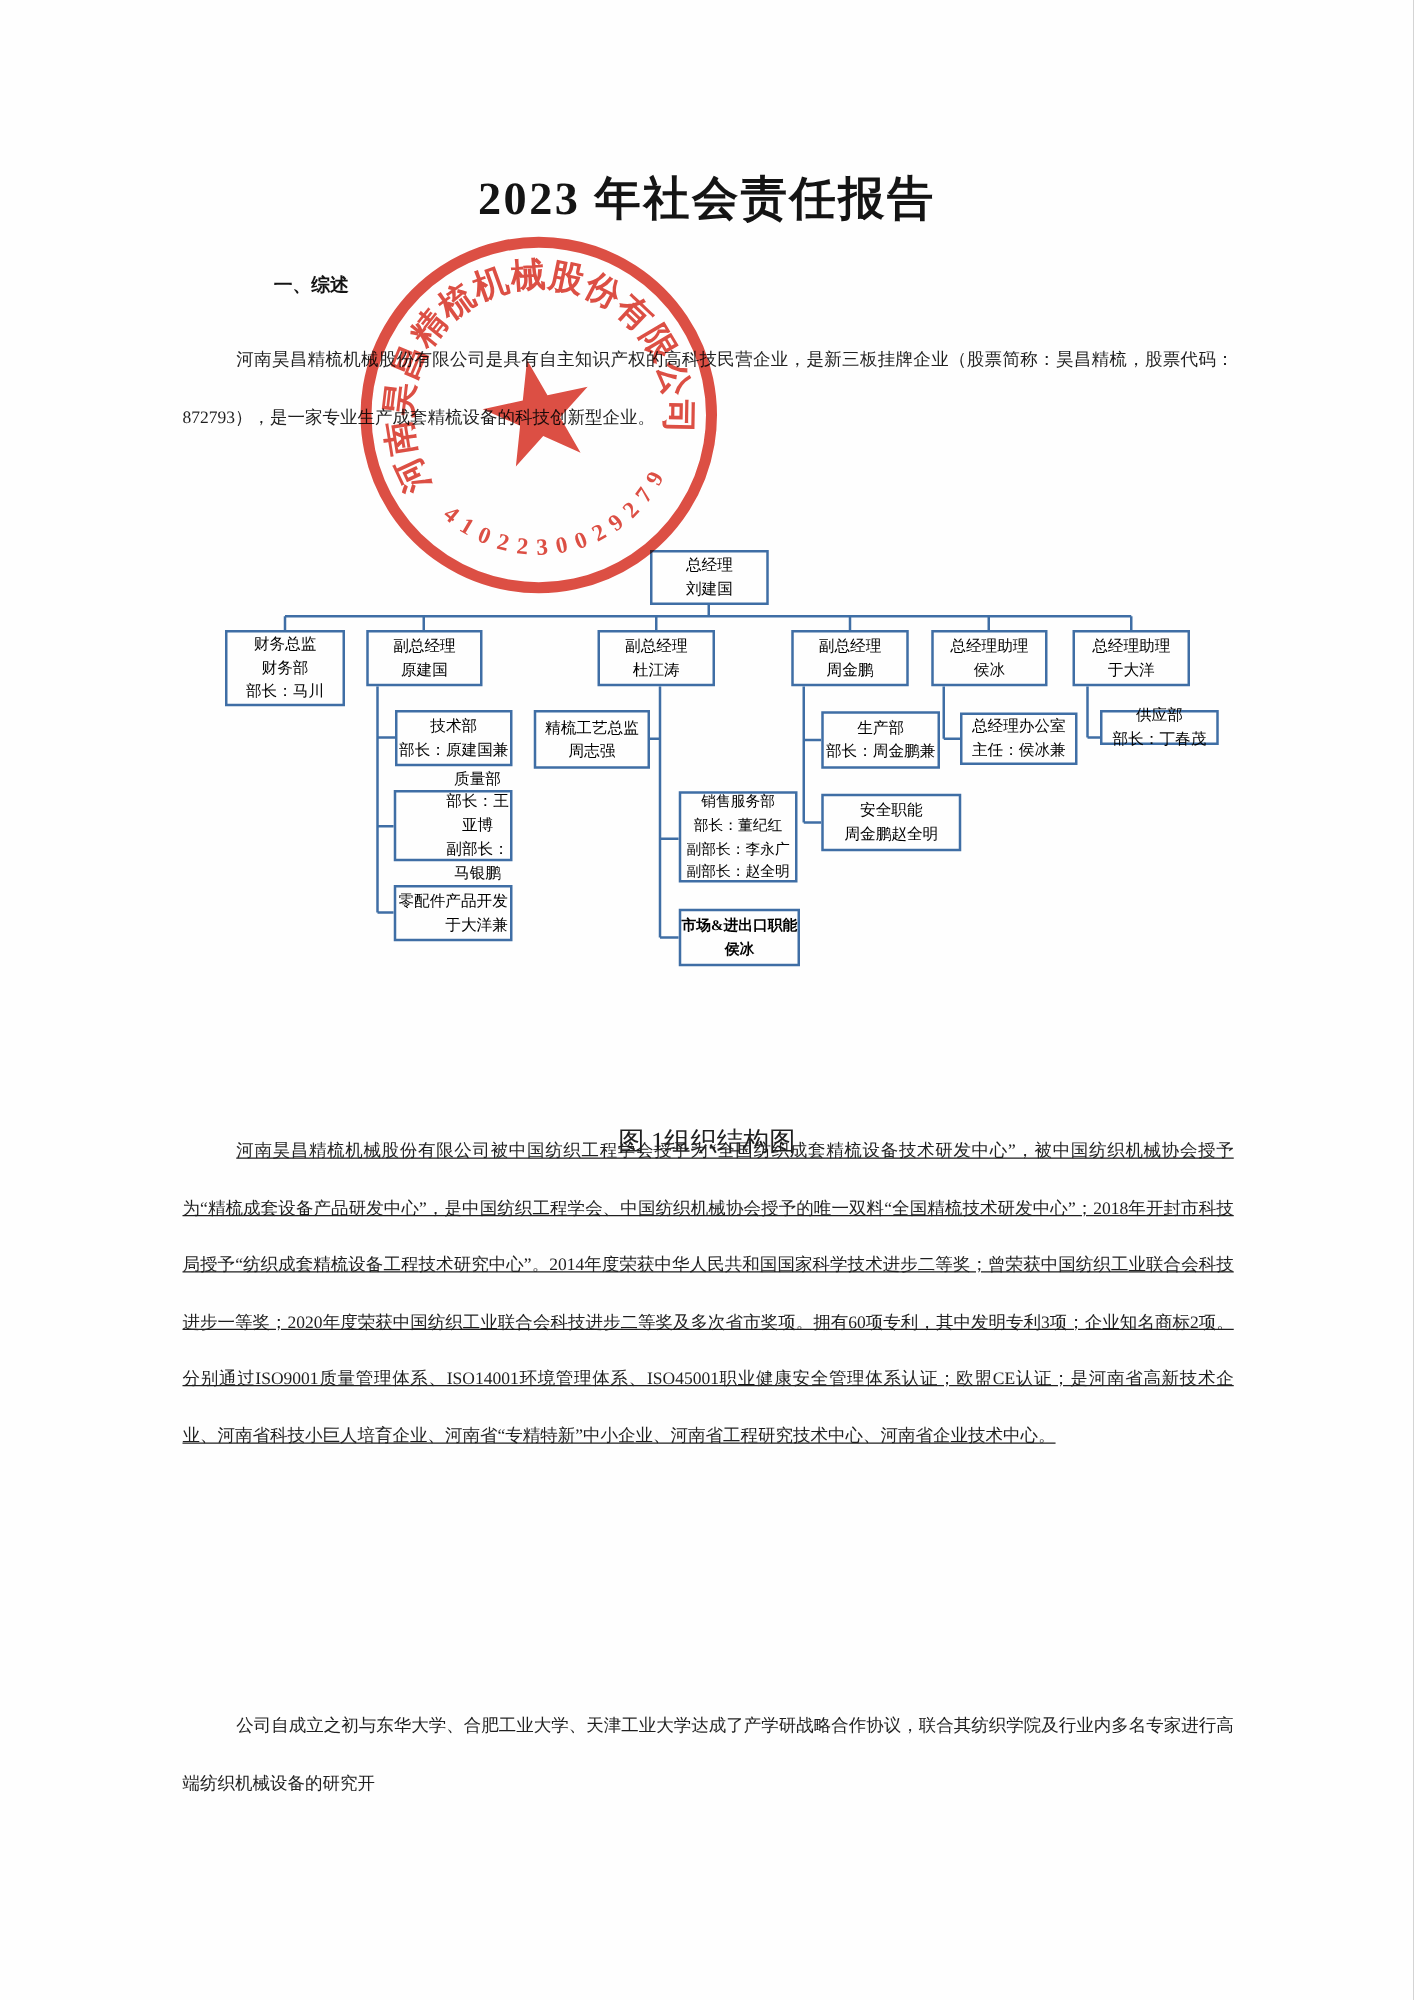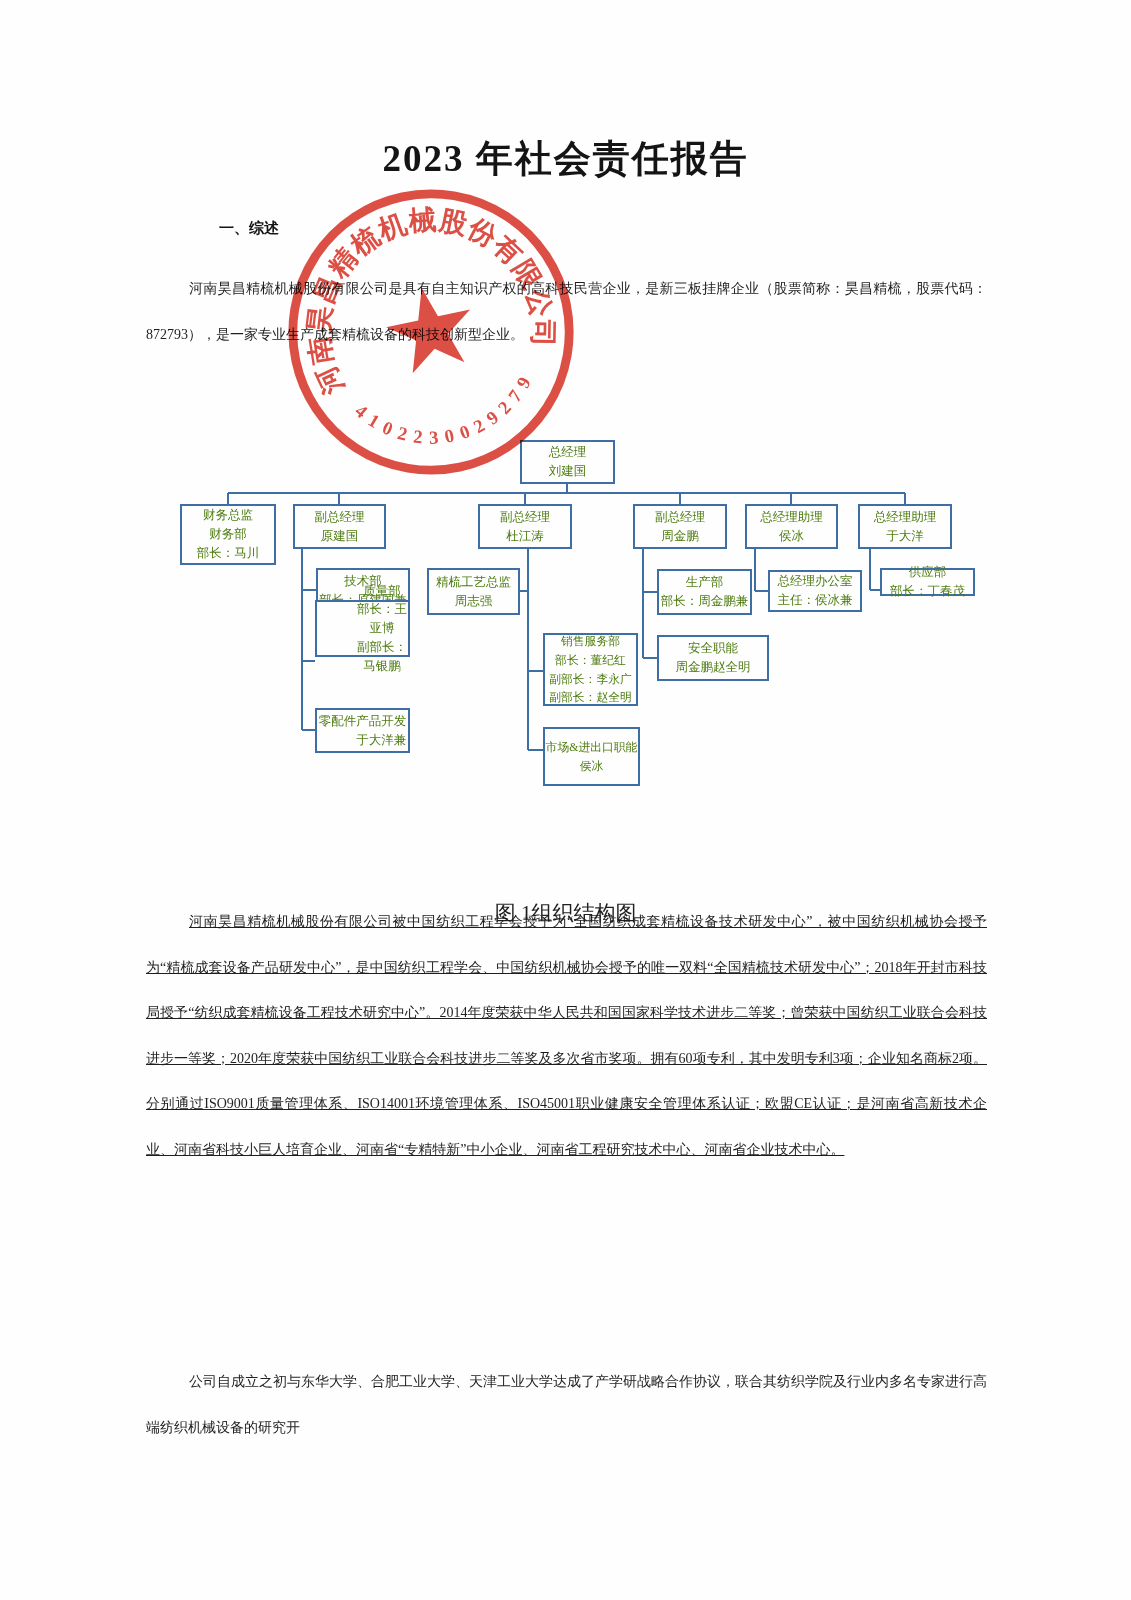--- a/index.html
+++ b/index.html
@@ -35,40 +35,40 @@
   }
   
   .org-layer{position:absolute;left:0;top:0;width:1131px;height:1600px;}
   .org-connectors{position:absolute;left:0;top:0;}
   .obox{
     position:absolute;
     border:2px solid #3f6ea5;
     background:#fefefe;
     box-sizing:border-box;
     font-size:12.5px;line-height:18.7px;
-    color:#4d7c0f;text-align:center;
+    color:#000000;text-align:center;
     white-space:pre-line;
     display:flex;align-items:center;justify-content:center;
     padding:1px 0;
   }
   .obox.small{font-size:11.8px;}
   
   .b-gm        {left:520px;top:440px;width:95px;height:44px;}
   .b-cfo       {left:180px;top:504px;width:96px;height:61px;}
   .b-vp1       {left:293px;top:504px;width:93px;height:45px;}
   .b-vp2       {left:478px;top:504px;width:94px;height:45px;}
   .b-vp3       {left:633px;top:504px;width:94px;height:45px;}
   .b-asst1     {left:745px;top:504px;width:93px;height:45px;}
   .b-asst2     {left:858px;top:504px;width:94px;height:45px;}
   .b-tech      {left:316px;top:568px;width:94px;height:45px;}
-  .b-quality   {left:315px;top:600px;width:95px;height:57px;padding-left:39px;}
+  .b-quality   {left:315px;top:632px;width:95px;height:57px;padding-left:39px;}
   .b-parts     {left:315px;top:708px;width:95px;height:45px;text-align:right;}
   .b-combing   {left:427px;top:568px;width:93px;height:47px;}
   .b-sales     {left:543px;top:633px;width:95px;height:73px;}
-  .b-market    {left:543px;top:727px;width:97px;height:59px;}
+  .b-market    {left:543px;top:727px;width:97px;height:46px;font-weight:bold;}
   .b-production{left:657px;top:569px;width:95px;height:46px;}
   .b-safety    {left:657px;top:635px;width:112px;height:46px;}
   .b-office    {left:768px;top:570px;width:94px;height:42px;}
   .b-supply    {left:880px;top:568px;width:95px;height:28px;}
   
   .seal{
     position:absolute;left:284px;top:185px;width:294px;height:294px;
     transform:rotate(-12deg);
     mix-blend-mode:multiply;
     opacity:.88;

